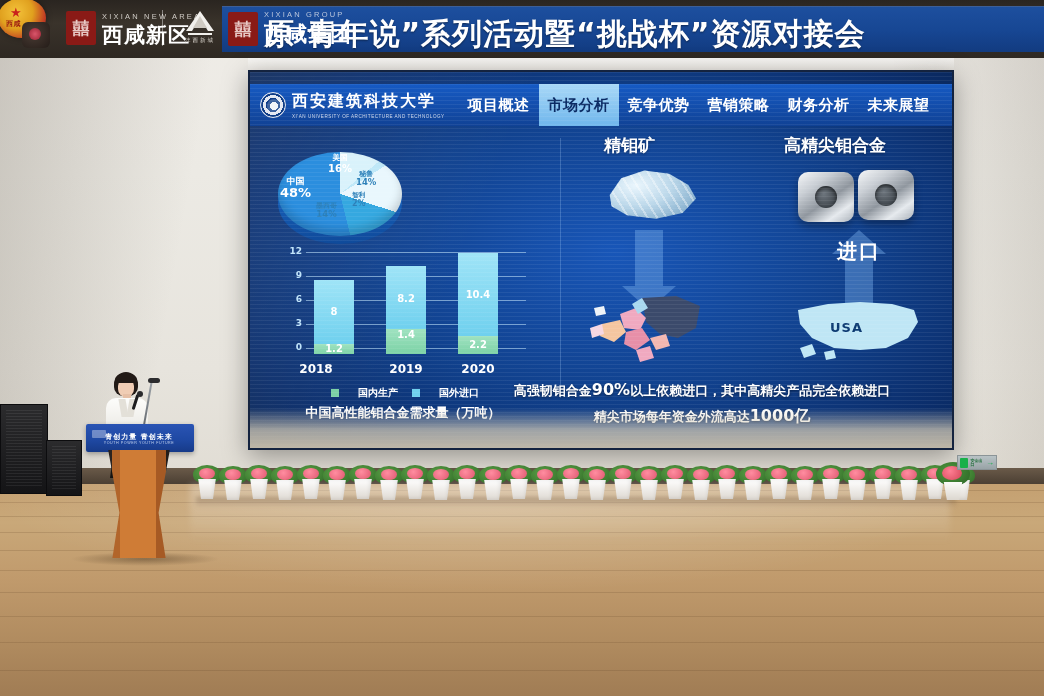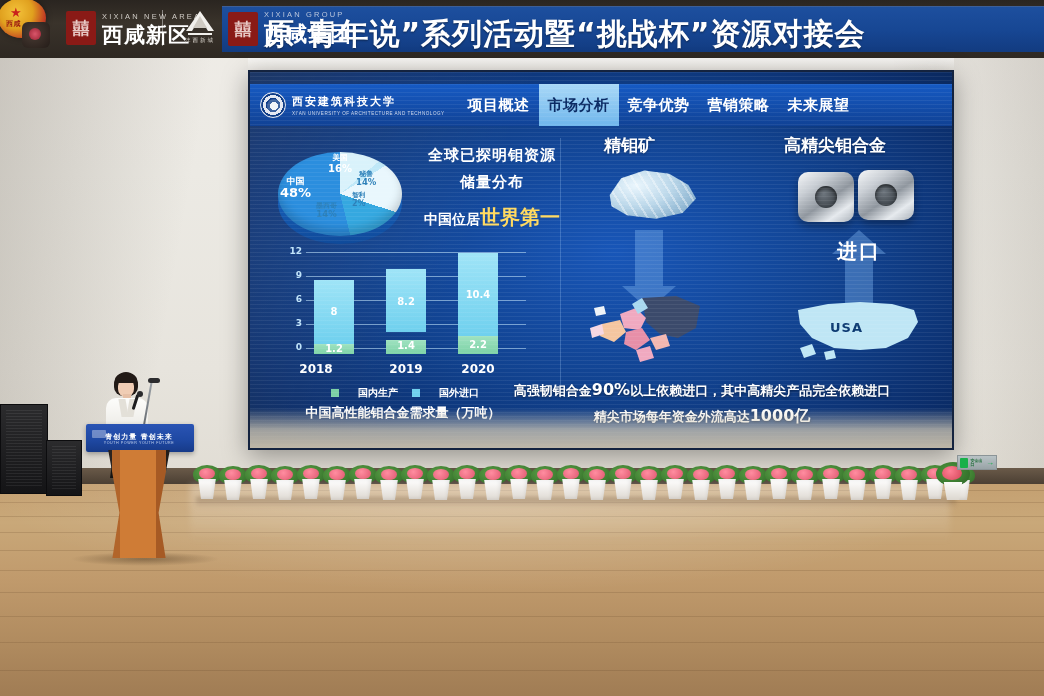--- a/index.html
+++ b/index.html
@@ -142,21 +142,21 @@
     width:26px; height:26px; border-radius:50%;
     background: radial-gradient(circle at 50% 50%, #0d3b86 0 7px, #e3e8f2 7px 10px, #0d3b86 10px 12px, #cfd7e6 12px 13px);
     border:1.5px solid #dbe2ee;
     position:relative;
   }
   .uni-seal::after{
     content:""; position:absolute; left:6px; top:6px; width:14px; height:14px; border-radius:50%;
     background: radial-gradient(circle,#f2f4f8 0 4px, rgba(255,255,255,.2) 4px 7px);
   }
   .uni-txt { margin-left:6px; }
-  .uni-cn { font-size:11px; font-weight:bold; color:#ffffff; letter-spacing:2px; white-space:nowrap;
+  .uni-cn { font-size:16px; font-weight:bold; color:#ffffff; letter-spacing:2px; white-space:nowrap;
     font-family:Liberation Sans, sans-serif; }
   .uni-en { font-size:4.6px; color:#cfd9ec; letter-spacing:.5px; margin-top:2px; white-space:nowrap; }
 
   .nav-tabs { display:flex; align-items:center; margin-left:14px; height:42px; }
   .nav-tab {
     font-size:15px; font-weight:bold; color:#ffffff; padding:0 9px; height:42px;
     display:flex; align-items:center; letter-spacing:.5px; white-space:nowrap;
     font-family:"DejaVu Sans", sans-serif;
   }
   .nav-tab.active {
@@ -488,20 +488,21 @@
           <div class="uni-txt">
             <div class="uni-cn">西安建筑科技大学</div>
             <div class="uni-en">XI'AN UNIVERSITY OF ARCHITECTURE AND TECHNOLOGY</div>
           </div>
         </div>
         <div class="nav-tabs" id="tabs">
             <div class="nav-tab">项目概述</div>
             <div class="nav-tab active">市场分析</div>
             <div class="nav-tab">竞争优势</div>
             <div class="nav-tab">营销策略</div>
+            <div class="nav-tab">财务分析</div>
             <div class="nav-tab">未来展望</div>
           </div>
       </div>
 
       <div class="pie-wrap">
         <div class="pie-3d-base"></div>
         <div class="pie"></div>
         <div class="pie-lbl pl-cn">
           <span>中国</span><b>48%</b>
         </div>
@@ -512,27 +513,20 @@
           <span>秘鲁</span><b>14%</b>
         </div>
         <div class="pie-lbl pl-cl">
           <span>智利</span><b>2%</b>
         </div>
         <div class="pie-lbl pl-mx">
           <span>墨西哥</span><b>14%</b>
         </div>
       </div>
 
-      <div class="head-block">
-        <div class="hb-l1">全球已探明钼资源</div>
-        <div class="hb-l2">储量分布</div>
-        <div class="hb-l3">
-          <span class="a">中国位居</span><span class="b">世界第一</span>
-        </div>
-      </div>
 
       <div class="bars" id="barchart">
           <div class="gridline" style="top: 0px;"></div>
           <div class="bx-axis-lbl" style="top: -6px;">12</div>
           <div class="gridline" style="top: 24px;"></div>
           <div class="bx-axis-lbl" style="top: 18px;">9</div>
           <div class="gridline" style="top: 48px;"></div>
           <div class="bx-axis-lbl" style="top: 42px;">6</div>
           <div class="gridline" style="top: 72px;"></div>
           <div class="bx-axis-lbl" style="top: 66px;">3</div>
@@ -544,21 +538,21 @@
             </div>
             <div class="seg-bot" style="height: 9.6px; background: linear-gradient(rgb(159, 226, 192), rgb(124, 210, 166));">
               <span class="seg-val" style="top: -1.2px;">1.2</span>
             </div>
           </div>
           <div class="bar-xlbl" style="left: 9px;">2018</div>
           <div class="bar-col" style="left: 106px;">
             <div class="seg-top" style="height: 63px; background: linear-gradient(rgb(159, 228, 247), rgb(111, 208, 238));">
               <span class="seg-val" style="top: 26.8px;">8.2</span>
             </div>
-            <div class="seg-bot" style="height: 14px; background: linear-gradient(rgb(159, 226, 192), rgb(124, 210, 166)); margin-top: 8px;">
+            <div class="seg-bot" style="height: 25px; background: linear-gradient(rgb(159, 226, 192), rgb(124, 210, 166));">
               <span class="seg-val" style="top: -0.4px;">1.4</span>
             </div>
           </div>
           <div class="bar-xlbl" style="left: 99px;">2019</div>
           <div class="bar-col" style="left: 178px;">
             <div class="seg-top" style="height: 83.2px; background: linear-gradient(rgb(159, 228, 247), rgb(111, 208, 238));">
               <span class="seg-val" style="top: 35.6px;">10.4</span>
             </div>
             <div class="seg-bot" style="height: 17.6px; background: linear-gradient(rgb(159, 226, 192), rgb(124, 210, 166));">
               <span class="seg-val" style="top: 2.8px;">2.2</span>

